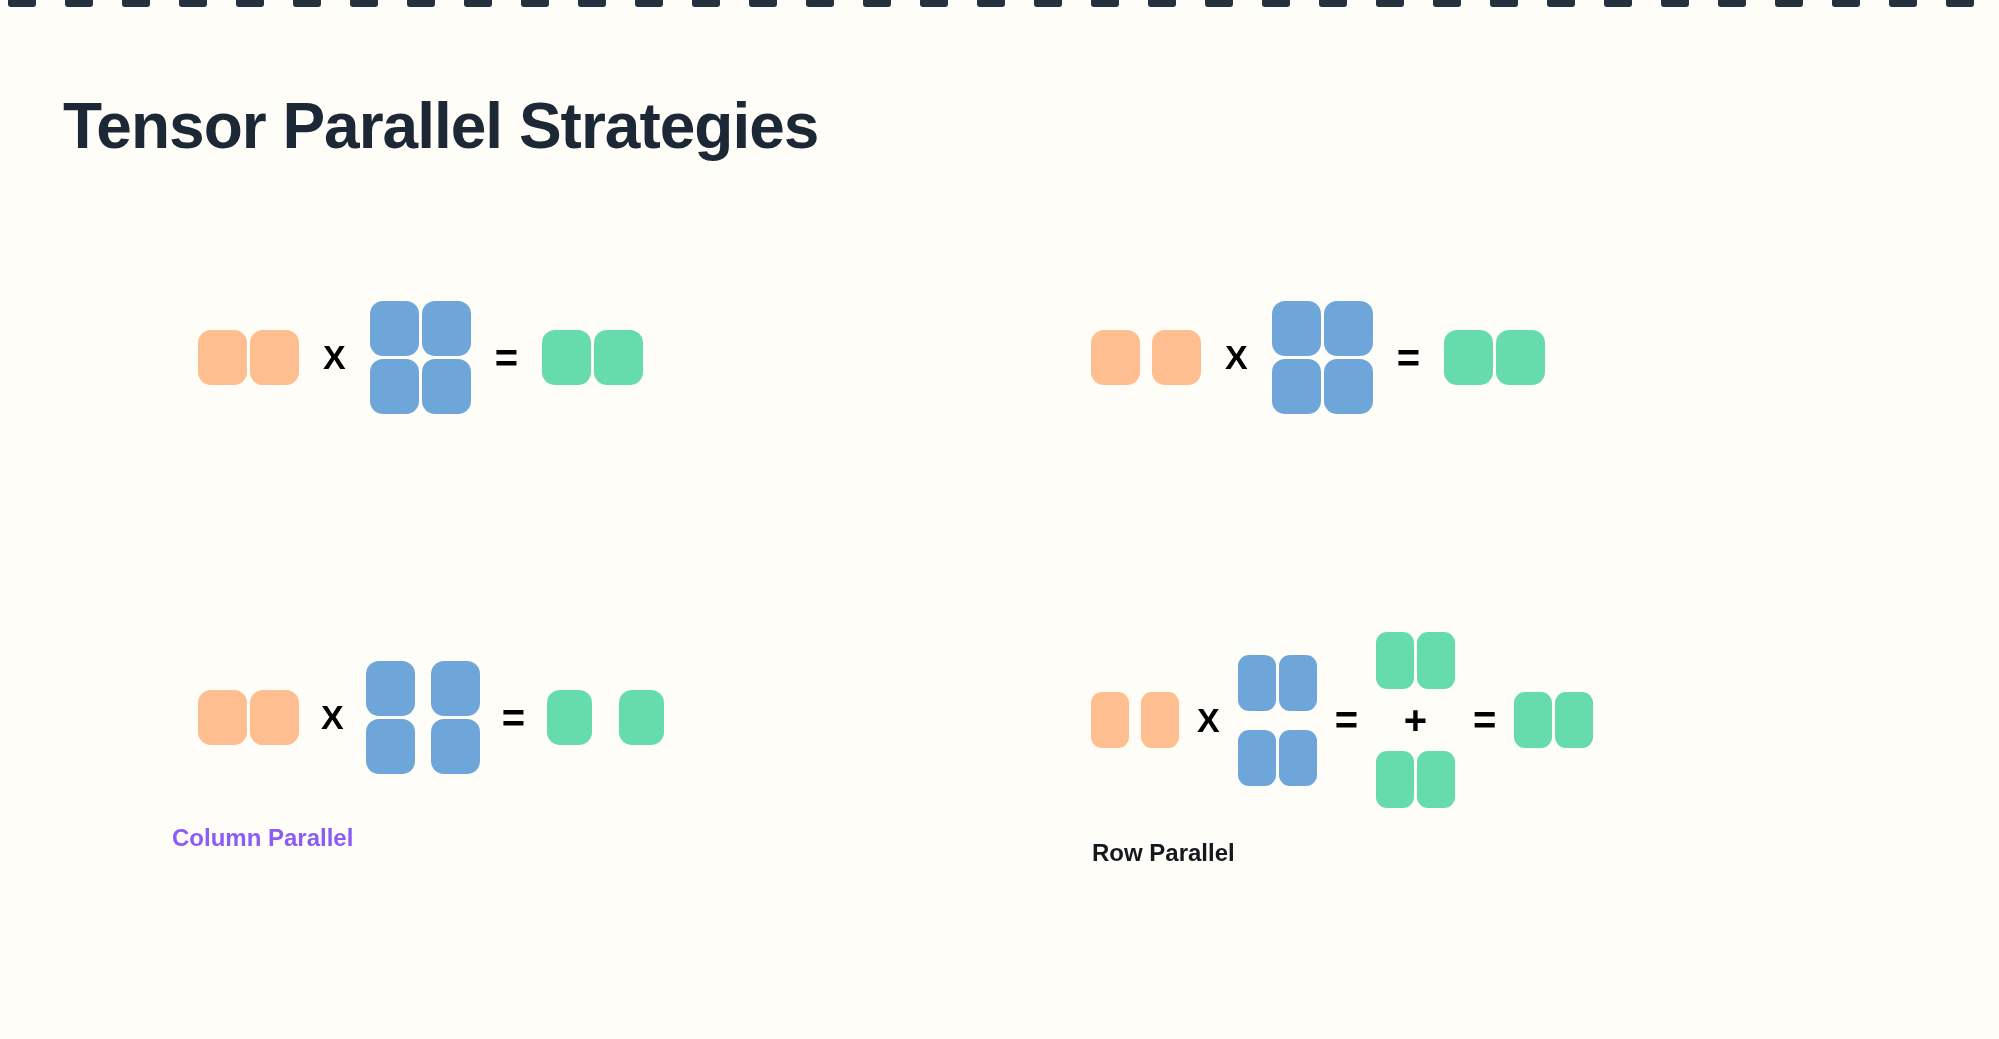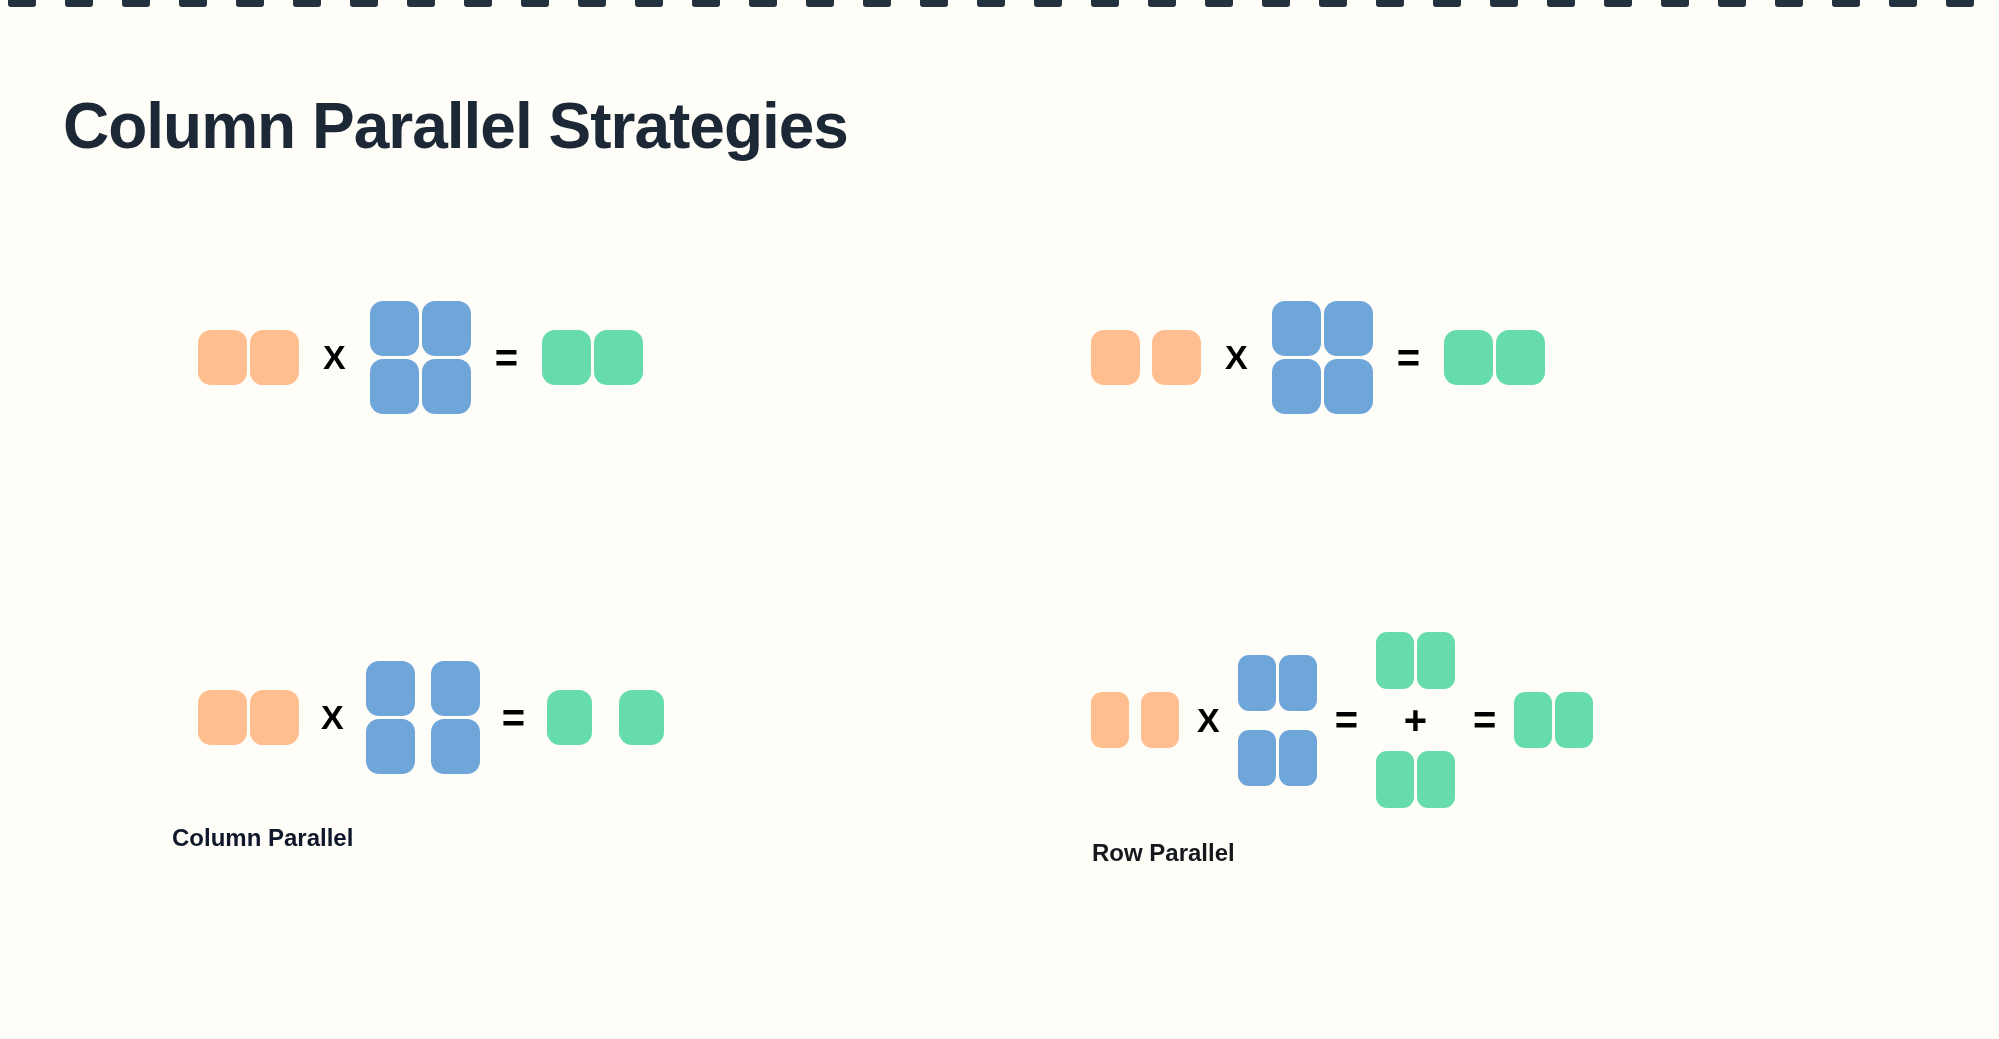--- a/index.html
+++ b/index.html
@@ -101,21 +101,21 @@
       <div class="tb-square" style="width: 28px; height: 7px; background: rgb(36, 50, 63);"></div>
       <div class="tb-square" style="width: 28px; height: 7px; background: rgb(36, 50, 63);"></div>
       <div class="tb-square" style="width: 28px; height: 7px; background: rgb(36, 50, 63);"></div>
       <div class="tb-square" style="width: 28px; height: 7px; background: rgb(36, 50, 63);"></div>
       <div class="tb-square" style="width: 28px; height: 7px; background: rgb(36, 50, 63);"></div>
       <div class="tb-square" style="width: 28px; height: 7px; background: rgb(36, 50, 63);"></div>
       <div class="tb-square" style="width: 28px; height: 7px; background: rgb(36, 50, 63);"></div>
       <div class="tb-square" style="width: 28px; height: 7px; background: rgb(36, 50, 63);"></div>
       <div class="tb-square" style="width: 28px; height: 7px; background: rgb(36, 50, 63);"></div>
     </div>
-  <h1 class="page-title" style="color: rgb(28, 40, 53);">Column Parallel Strategies</h1>
+  <h1 class="page-title" style="color: rgb(28, 40, 53);">Tensor Parallel Strategies</h1>
 <div class="diagram" style="left: 198px; top: 301px; height: 113px; gap: 24px;">
       <div class="matrix" style="grid-template-columns: repeat(2, 49px); grid-template-rows: repeat(1, 55px); gap: 3px;">
         <div class="block" style="background: rgb(255, 190, 143); border-radius: 13px;"></div>
         <div class="block" style="background: rgb(255, 190, 143); border-radius: 13px;"></div>
       </div>
       <span class="operator" style="font-size: 34px; color: rgb(0, 0, 0);">X</span>
       <div class="matrix" style="grid-template-columns: repeat(2, 49px); grid-template-rows: repeat(2, 55px); gap: 3px;">
         <div class="block" style="background: rgb(111, 166, 218); border-radius: 13px;"></div>
         <div class="block" style="background: rgb(111, 166, 218); border-radius: 13px;"></div>
         <div class="block" style="background: rgb(111, 166, 218); border-radius: 13px;"></div>
@@ -156,21 +156,21 @@
         <div class="block" style="background: rgb(111, 166, 218); border-radius: 13px;"></div>
         <div class="block" style="background: rgb(111, 166, 218); border-radius: 13px;"></div>
         <div class="block" style="background: rgb(111, 166, 218); border-radius: 13px;"></div>
       </div>
       <span class="operator" style="font-size: 40px; color: rgb(0, 0, 0);">=</span>
       <div class="matrix" style="grid-template-columns: repeat(2, 45px); grid-template-rows: repeat(1, 55px); gap: 3px 27px;">
         <div class="block" style="background: rgb(102, 220, 172); border-radius: 13px;"></div>
         <div class="block" style="background: rgb(102, 220, 172); border-radius: 13px;"></div>
       </div>
     </div>
-    <div class="diagram-label" style="left: 172px; top: 824px; color: #0f172a;">Column Parallel</div>
+    <div class="diagram-label" style="left: 172px; top: 824px; color: #8b5cf6;">Column Parallel</div>
     <div class="diagram" style="left: 1091px; top: 623px; height: 194px; gap: 18px;">
       <div class="matrix" style="grid-template-columns: repeat(2, 38px); grid-template-rows: repeat(1, 56px); gap: 3px 12px;">
         <div class="block" style="background: rgb(255, 190, 143); border-radius: 11px;"></div>
         <div class="block" style="background: rgb(255, 190, 143); border-radius: 11px;"></div>
       </div>
       <span class="operator" style="font-size: 34px; color: rgb(0, 0, 0);">X</span>
       <div class="matrix" style="grid-template-columns: repeat(2, 38px); grid-template-rows: repeat(2, 56px); gap: 19px 3px;">
         <div class="block" style="background: rgb(111, 166, 218); border-radius: 11px;"></div>
         <div class="block" style="background: rgb(111, 166, 218); border-radius: 11px;"></div>
         <div class="block" style="background: rgb(111, 166, 218); border-radius: 11px;"></div>

